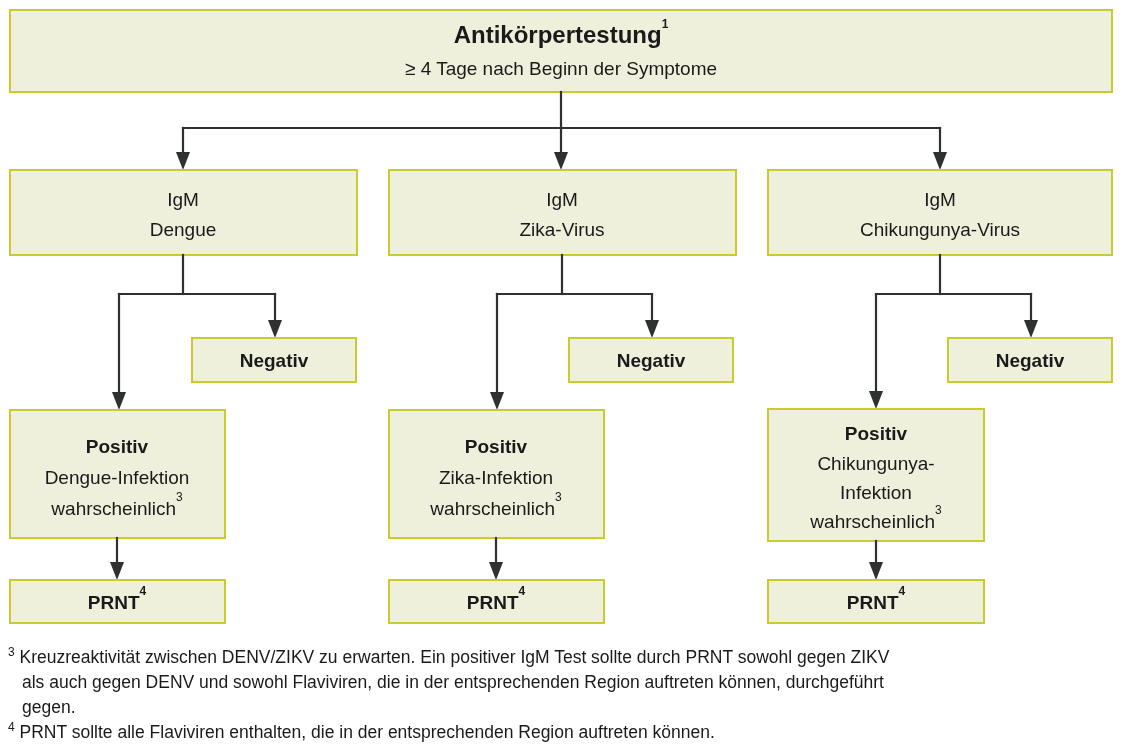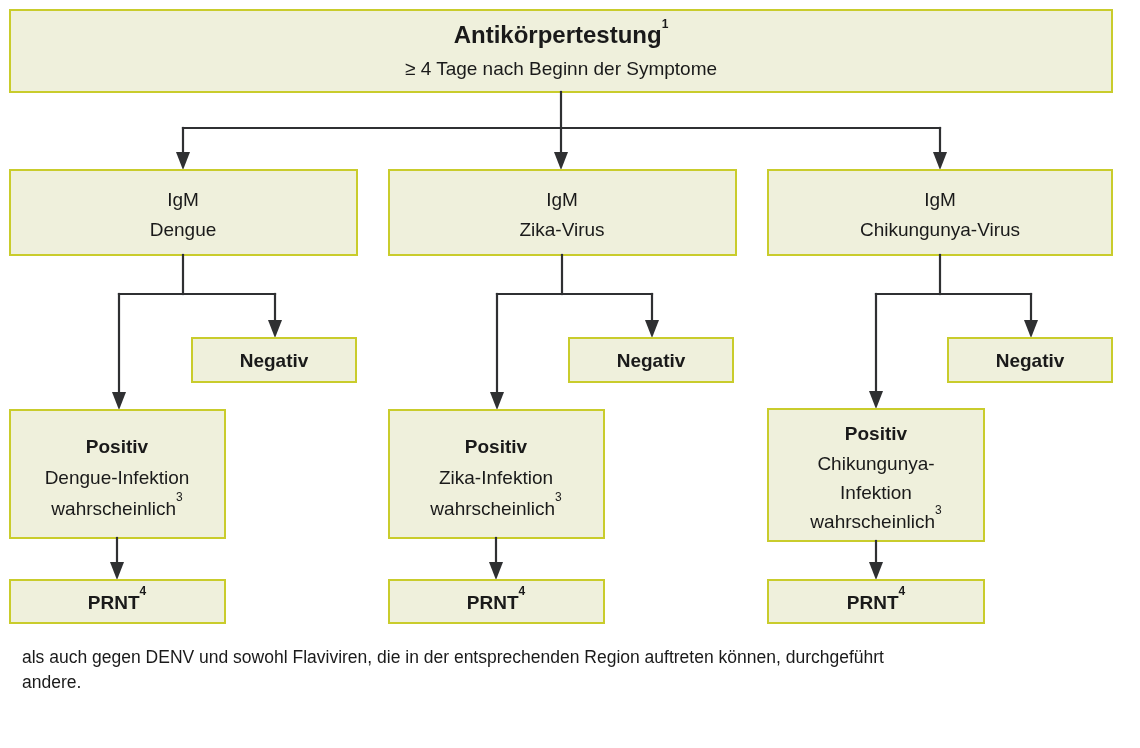--- a/index.html
+++ b/index.html
@@ -214,16 +214,20 @@
     <g>
       <rect class="node-box" x="768" y="580" width="216" height="43"></rect>
       <text class="t-node-bold" x="876" y="609"><tspan>PRNT</tspan><tspan class="sup" dy="-7">4</tspan></text>
     </g>
   </g>
 
 </svg>
 
 <div class="footnotes">
   <div>
+    <span class="fn-line"><span class="fn-marker">3</span> <span>Kreuzreaktivität zwischen DENV/ZIKV zu erwarten. Ein positiver IgM Test sollte durch PRNT sowohl gegen ZIKV</span></span>
     <span class="fn-indent">als auch gegen DENV und sowohl Flaviviren, die in der entsprechenden Region auftreten können, durchgeführt</span>
-    <span class="fn-indent">andere.</span>
+    <span class="fn-indent">gegen.</span>
+  </div>
+  <div>
+    <span class="fn-line"><span class="fn-marker">4</span> <span>PRNT sollte alle Flaviviren enthalten, die in der entsprechenden Region auftreten können.</span></span>
   </div>
 </div>
 
 </body></html>

